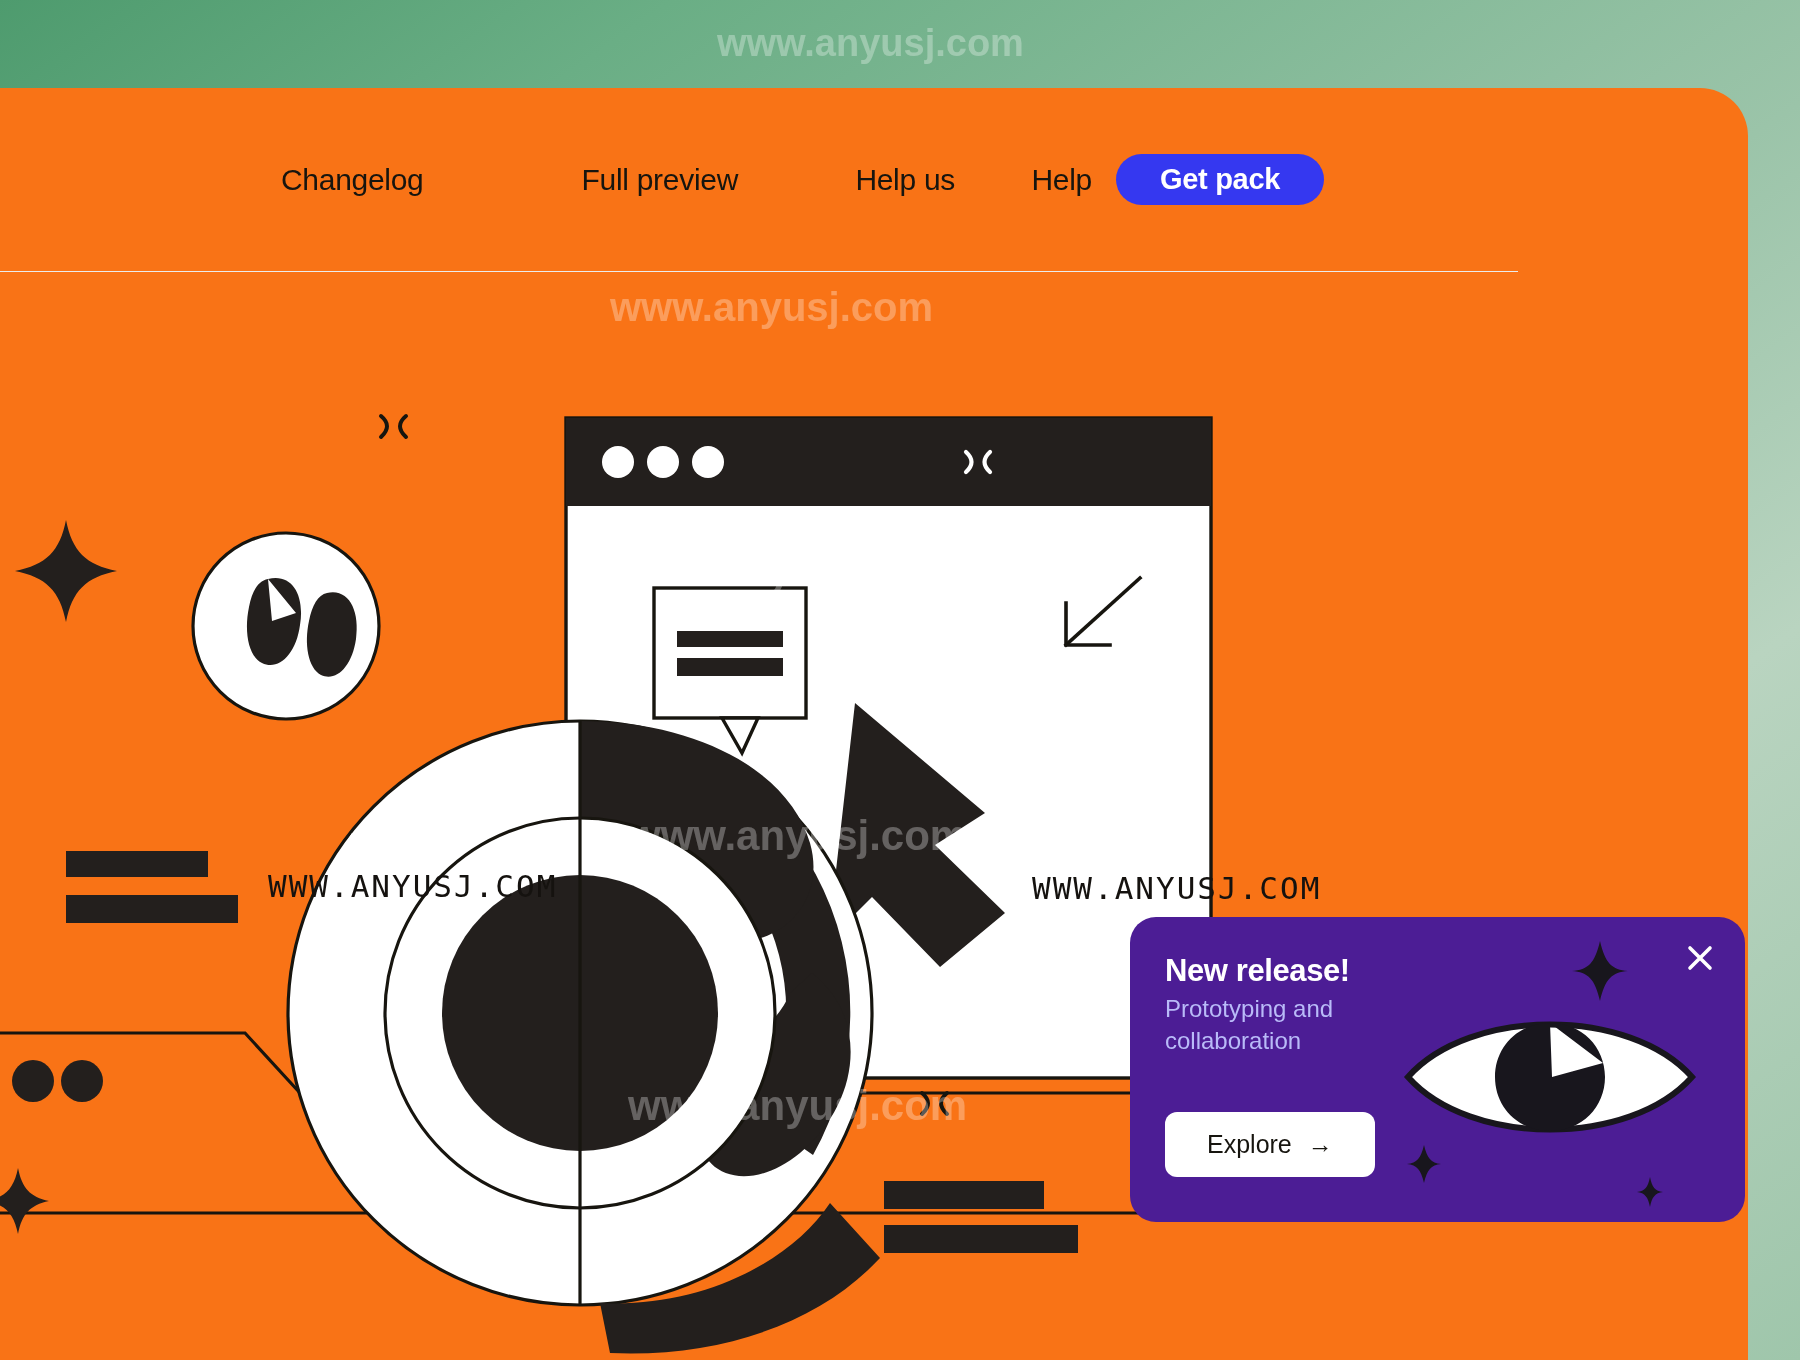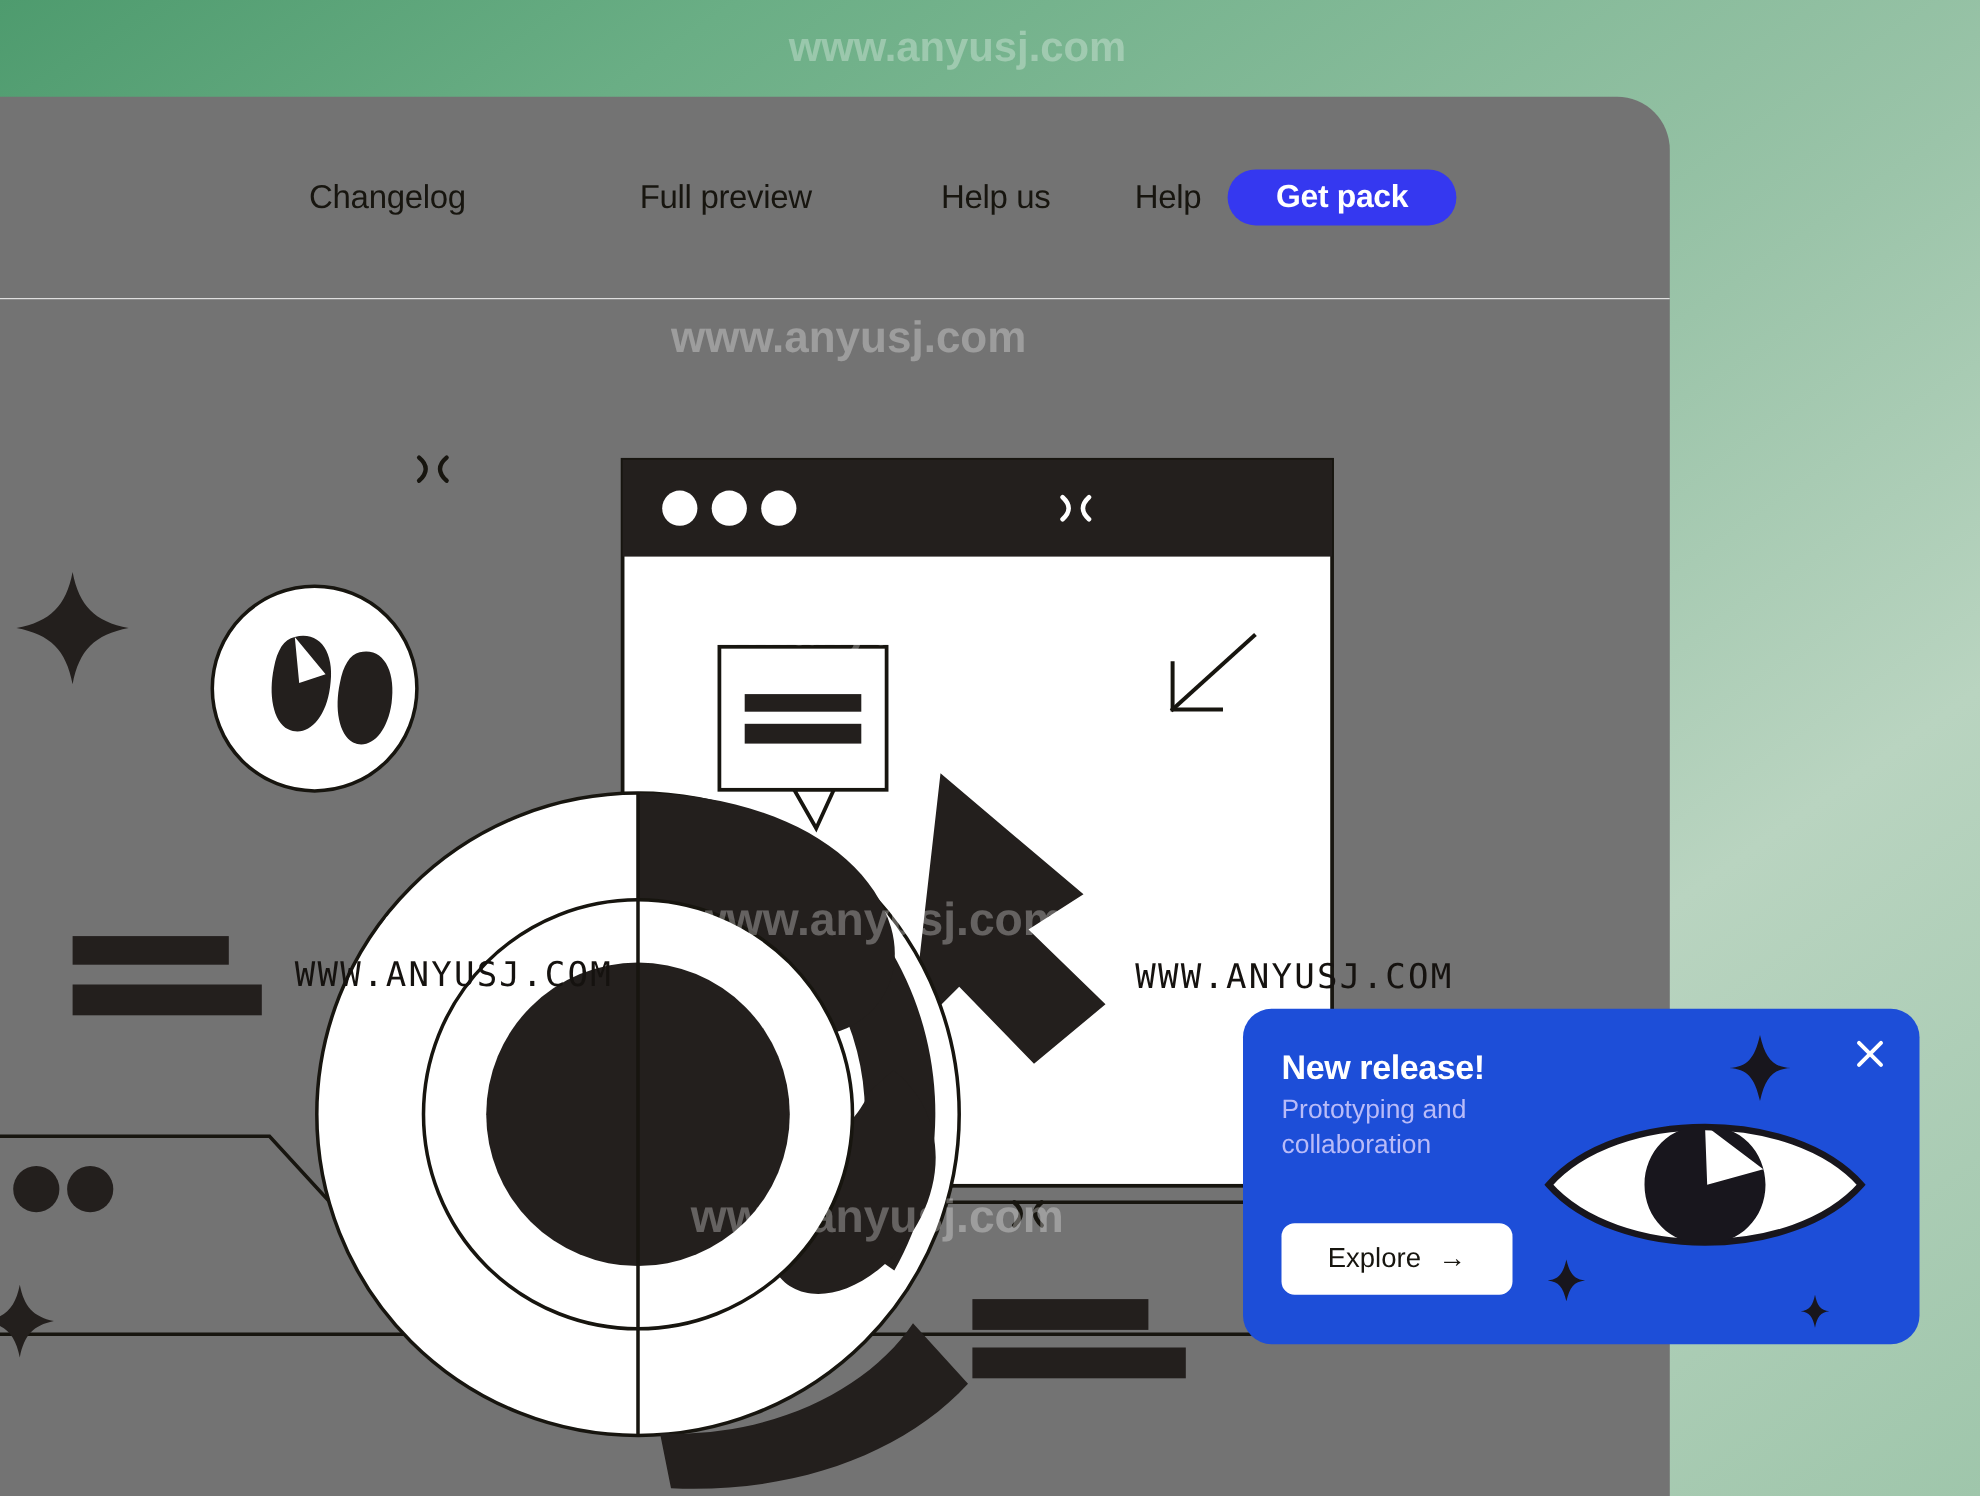--- a/index.html
+++ b/index.html
@@ -31,22 +31,22 @@
     white-space:nowrap;
     pointer-events:none;
     user-select:none;
     z-index:61;
   }
 
   
   .app-panel {
     position:absolute;
     left:0; top:88px;
-    width:1518px; height:1272px;
-    background:#737373;
+    width:1748px; height:1272px;
+    background:#f97316;
     border-top-right-radius:48px;
     overflow:hidden;
     z-index:5;
     text-decoration:underline;
   }
 
   
   .topnav {
     position:absolute;
     left:0; top:0;
@@ -92,21 +92,21 @@
     width:1518px; height:1087px;
     overflow:hidden;
   }
   .canvas svg { position:absolute; left:0; top:0; }
 
   
   .notif-card {
     position:absolute;
     left:1130px; top:917px;
     width:615px; height:305px;
-    background:#1d4ed8;
+    background:#4c1d95;
     border-radius:26px;
     z-index:70;
     overflow:hidden;
   }
   .notif-title {
     position:absolute;
     left:35px; top:36px;
     font-size:31px;
     font-weight:700;
     color:#ffffff;

